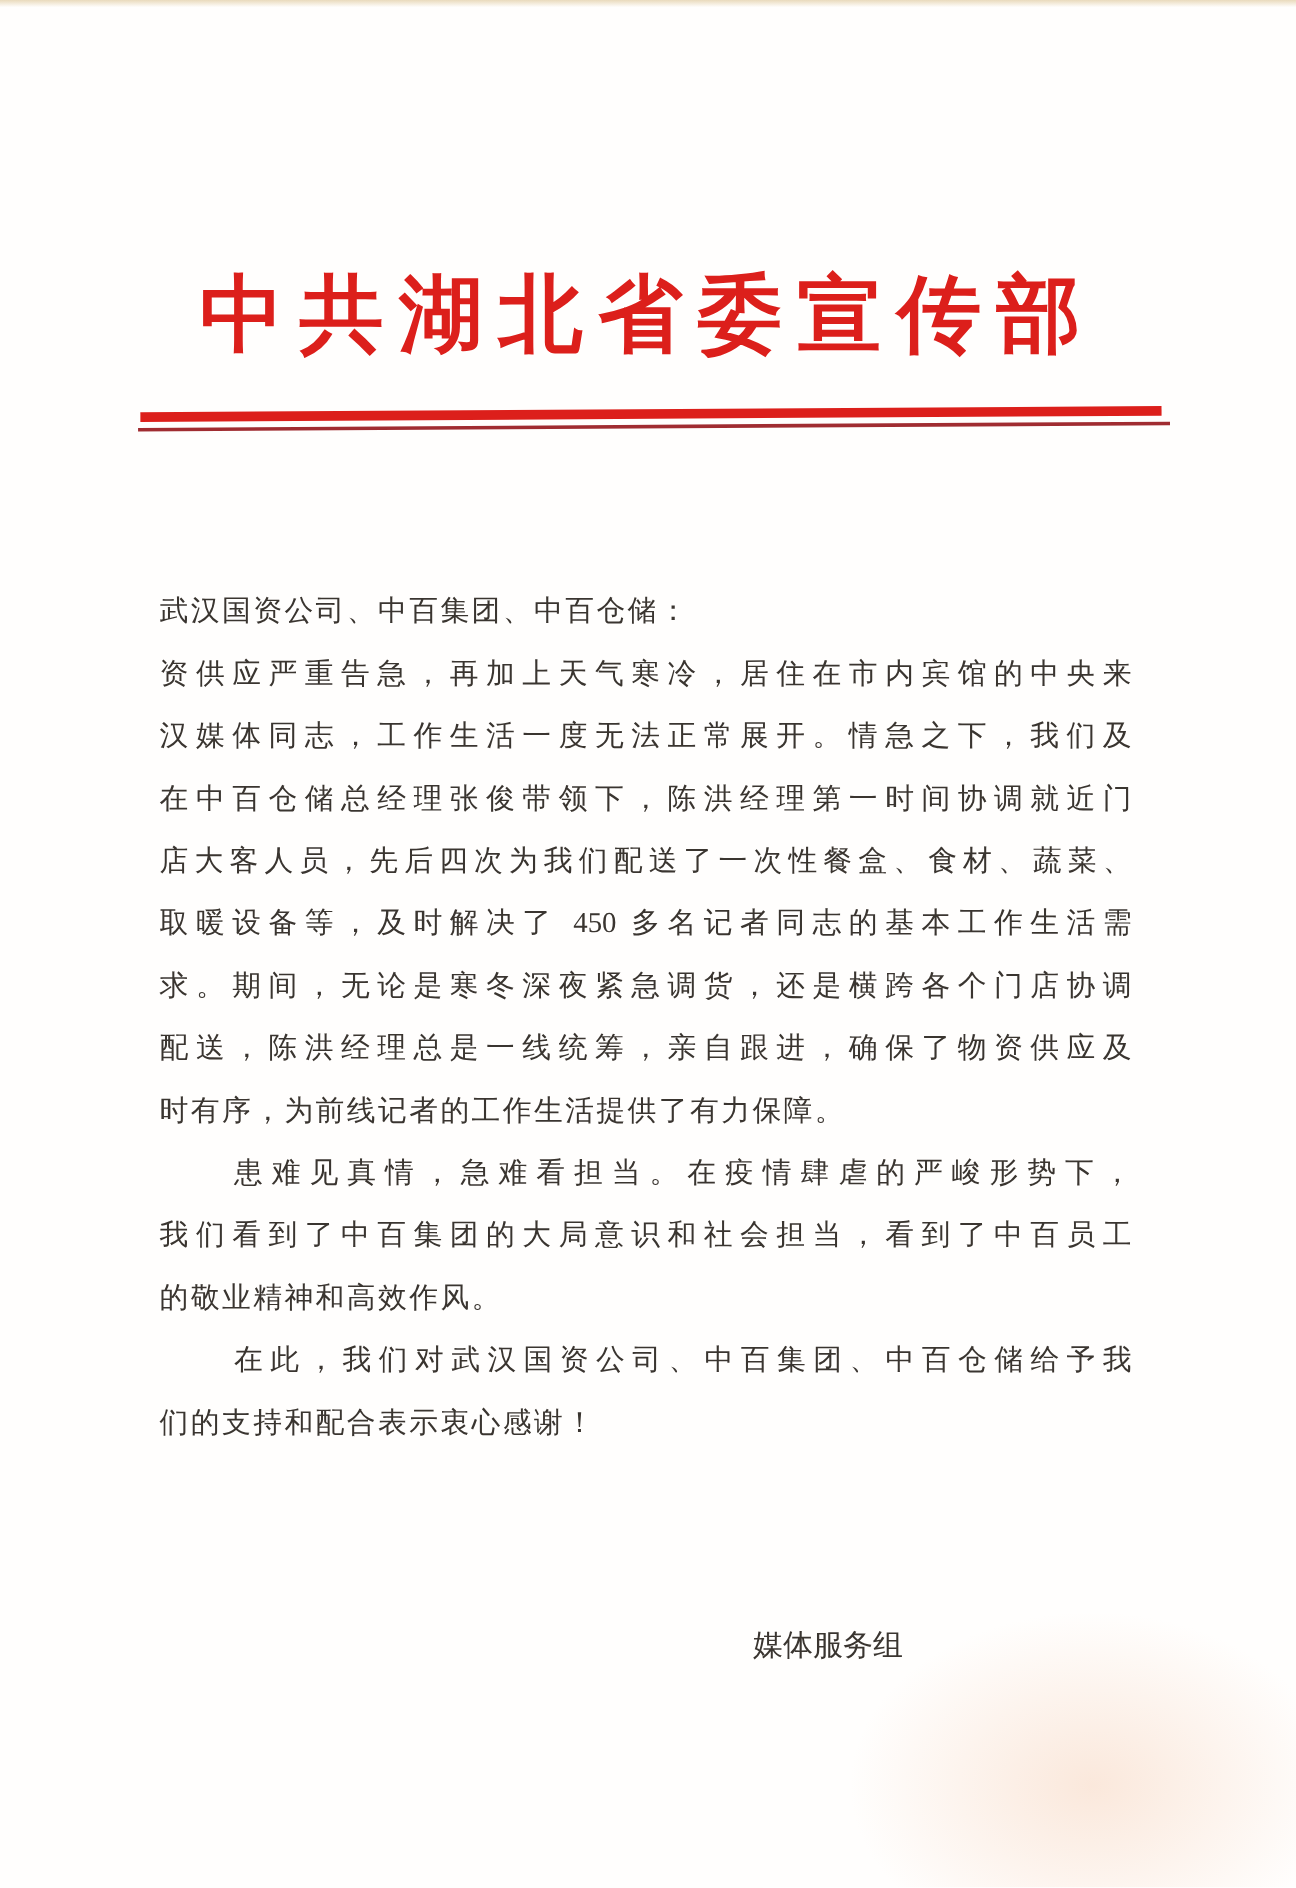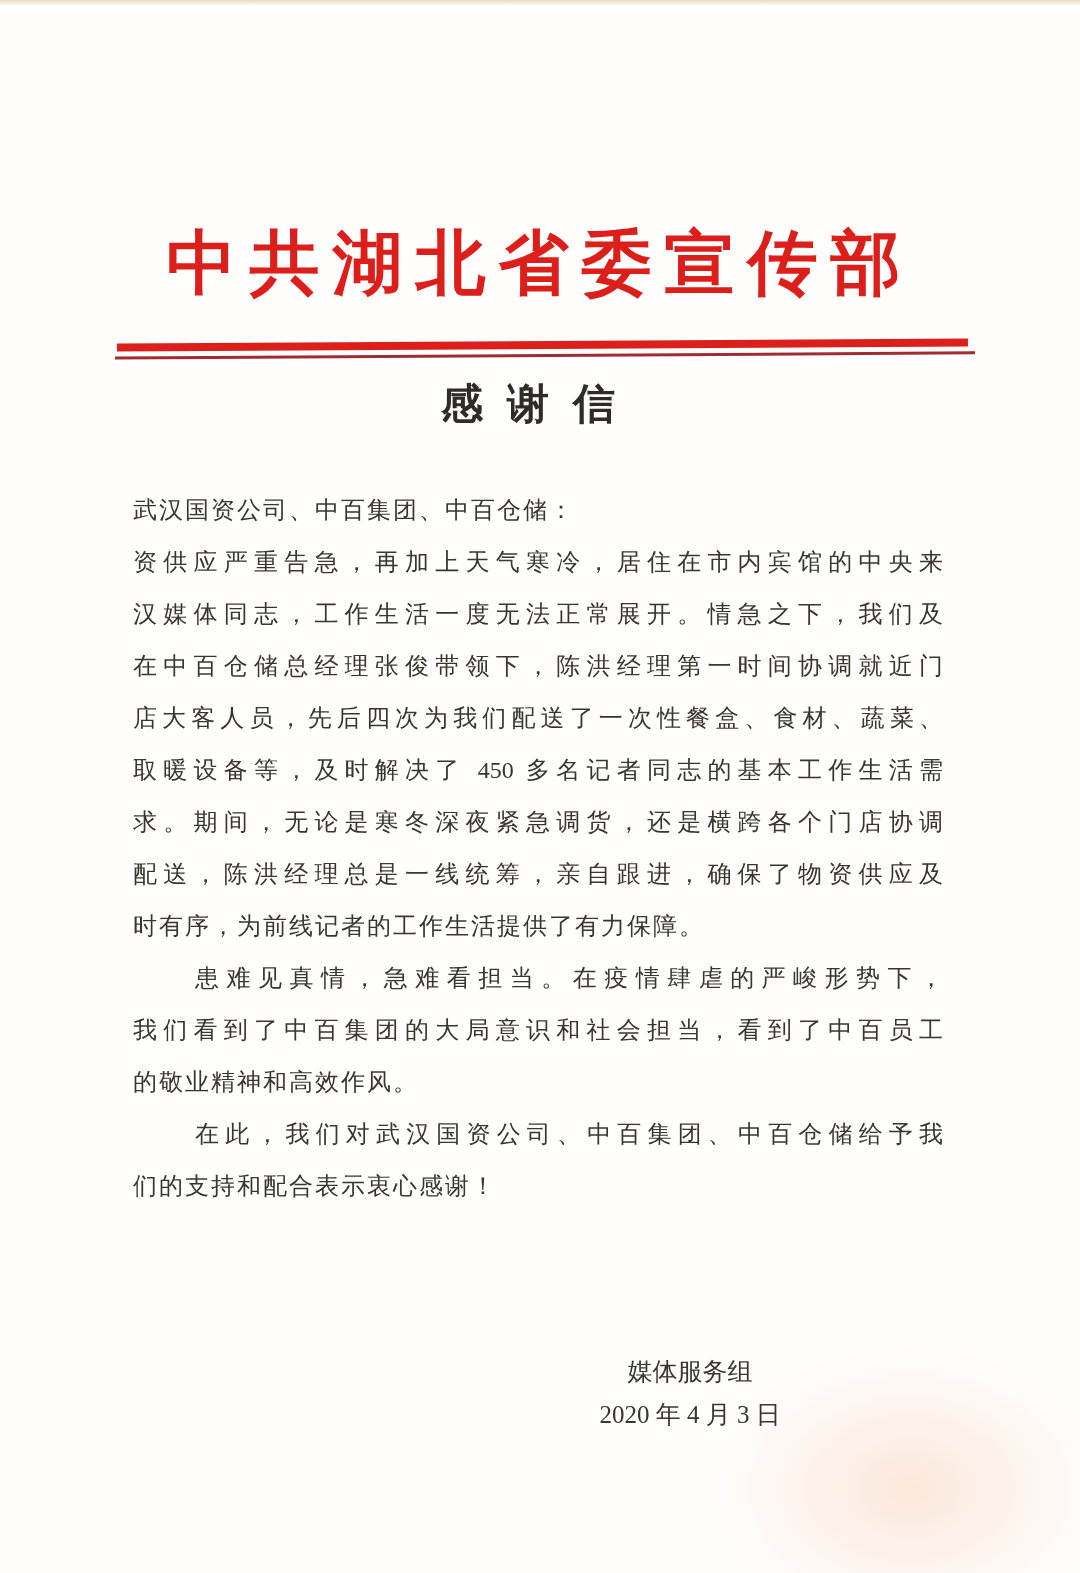--- a/index.html
+++ b/index.html
@@ -88,37 +88,35 @@
   <div class="scan-edge-top"></div>
   <div class="scan-stain"></div>
 
   <h1 class="org-title">中共湖北省委宣传部</h1>
 
   <div class="divider">
     <div class="rule-thick"></div>
     <div class="rule-thin"></div>
   </div>
 
-  <h2 class="doc-title">感谢信</h2>
 
   <main class="letter-body">
       <div class="body-line">武汉国资公司、中百集团、中百仓储：</div>
       <div class="body-line fill">资供应严重告急，再加上天气寒冷，居住在市内宾馆的中央来</div>
       <div class="body-line fill">汉媒体同志，工作生活一度无法正常展开。情急之下，我们及</div>
       <div class="body-line fill">在中百仓储总经理张俊带领下，陈洪经理第一时间协调就近门</div>
       <div class="body-line fill">店大客人员，先后四次为我们配送了一次性餐盒、食材、蔬菜、</div>
       <div class="body-line fill">取暖设备等，及时解决了 450 多名记者同志的基本工作生活需</div>
       <div class="body-line fill">求。期间，无论是寒冬深夜紧急调货，还是横跨各个门店协调</div>
       <div class="body-line fill">配送，陈洪经理总是一线统筹，亲自跟进，确保了物资供应及</div>
       <div class="body-line">时有序，为前线记者的工作生活提供了有力保障。</div>
       <div class="body-line indent fill">患难见真情，急难看担当。在疫情肆虐的严峻形势下，</div>
       <div class="body-line fill">我们看到了中百集团的大局意识和社会担当，看到了中百员工</div>
       <div class="body-line">的敬业精神和高效作风。</div>
       <div class="body-line indent fill">在此，我们对武汉国资公司、中百集团、中百仓储给予我</div>
       <div class="body-line">们的支持和配合表示衷心感谢！</div>
     </main>
 
   <footer class="signature">
     <div class="sig-group">媒体服务组</div>
-    <div class="sig-date">2020 年 4 月 3 日</div>
   </footer>
 
 </div>
 
 </body></html>

